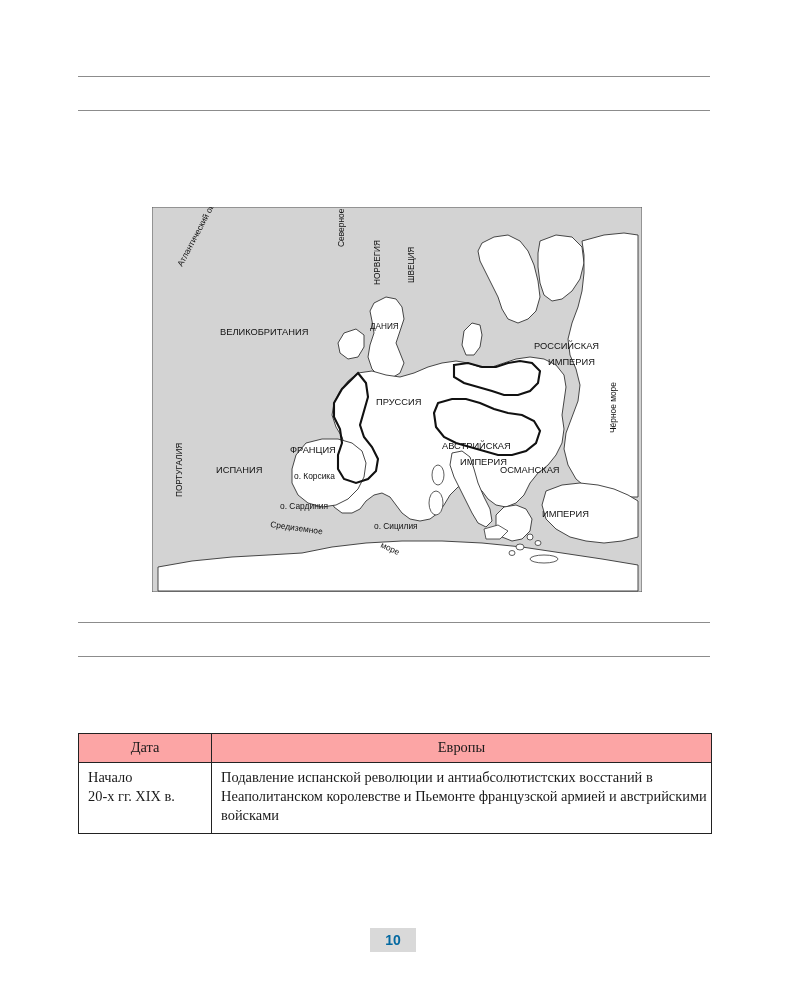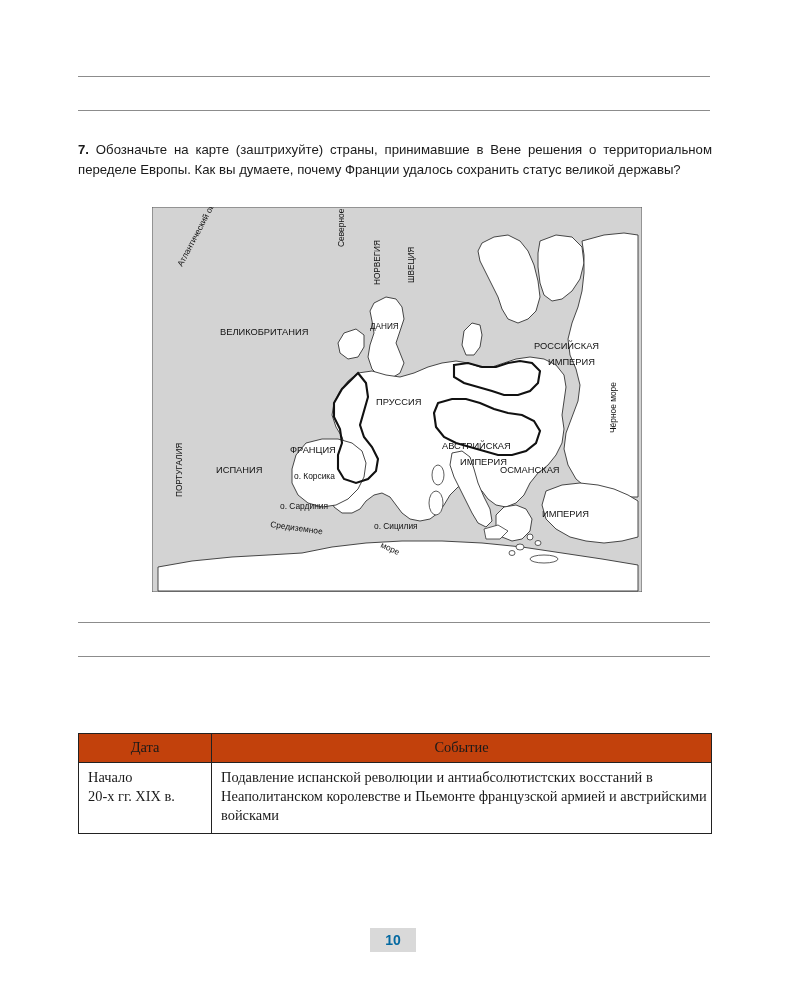--- a/index.html
+++ b/index.html
@@ -73,21 +73,21 @@
     font-family: "Liberation Serif", serif;
     font-size: 14.4px;
   }
   .tbl th, .tbl td {
     border: 1px solid #222;
     padding: 5px 2px 7px 9px;
     vertical-align: top;
     line-height: 1.33;
   }
   .tbl th {
-    background: #c2410c;
+    background: #fca5a5;
     font-weight: normal;
     text-align: center;
     padding: 4px 0 5px 0;
     margin-left: 12px;
   }
   .tbl .col-date { width: 133px; }
   .tbl td.date { white-space: pre-line; }
 
   
   .pagenum {
@@ -113,24 +113,20 @@
   .m-isl { font-family: "Liberation Sans", sans-serif; font-size: 8.4px; fill: #111; }
 </style>
 </head>
 <body>
 
 <div class="page">
 
   <div class="rule r1"></div>
   <div class="rule r2"></div>
 
-  <div class="task" id="task7">
-    <span class="num">7.</span>
-    <span>Обозначьте на карте (заштрихуйте) страны, принимавшие в Вене решения о территориальном переделе Европы. Как вы думаете, почему Франции удалось сохранить статус великой державы?</span>
-  </div>
 
   <div class="map-wrap">
     <svg width="490" height="385" viewBox="0 0 490 385" xmlns="http://www.w3.org/2000/svg">
 
       <rect x="0" y="0" width="490" height="385" fill="#d3d3d3" stroke="#555" stroke-width="1"></rect>
 
       <g fill="#ffffff" stroke="#333" stroke-width="0.8">
 
         <path d="M8,278 L18,268 L30,262 L42,258 L52,254 L60,250 L72,250 L86,252 L100,252
                  L112,248 L124,246 L134,240 L140,232 L148,226 L160,220 L172,214 L182,206
@@ -265,21 +261,21 @@
 
 
   <table class="tbl">
     <colgroup>
       <col class="col-date">
       <col>
     </colgroup>
     <thead>
       <tr>
         <th>Дата</th>
-        <th>Событие</th>
+        <th>Европы</th>
       </tr>
     </thead>
     <tbody>
       <tr>
         <td class="date">Начало
 20-х гг. XIX в.</td>
         <td>Подавление испанской революции и антиабсолютистских восстаний в Неаполитанском королевстве и Пьемонте французской армией и австрийскими войсками</td>
       </tr>
     </tbody>
   </table>

